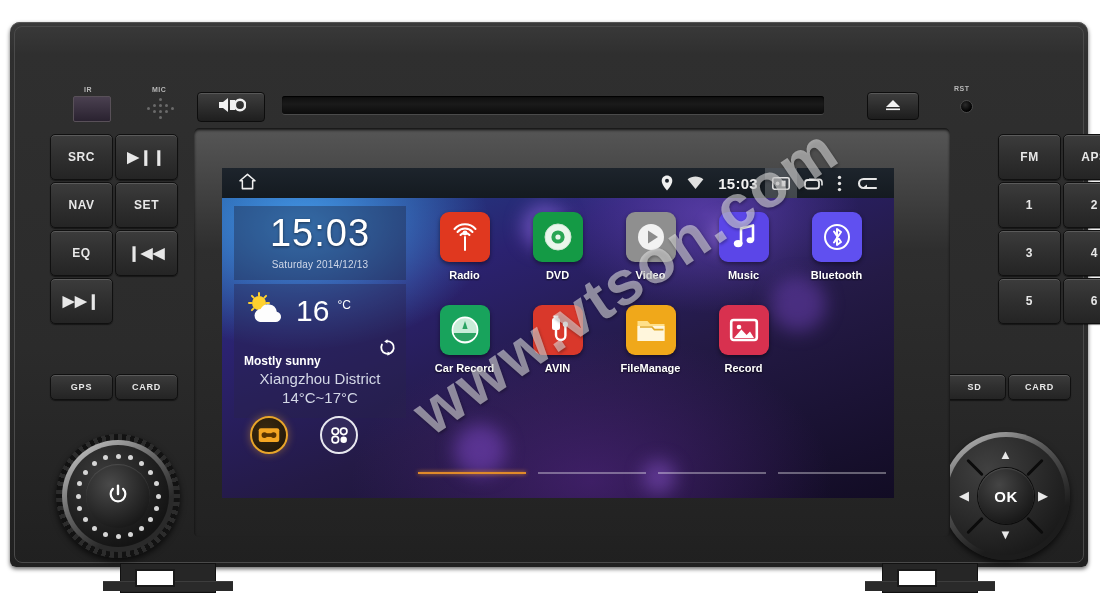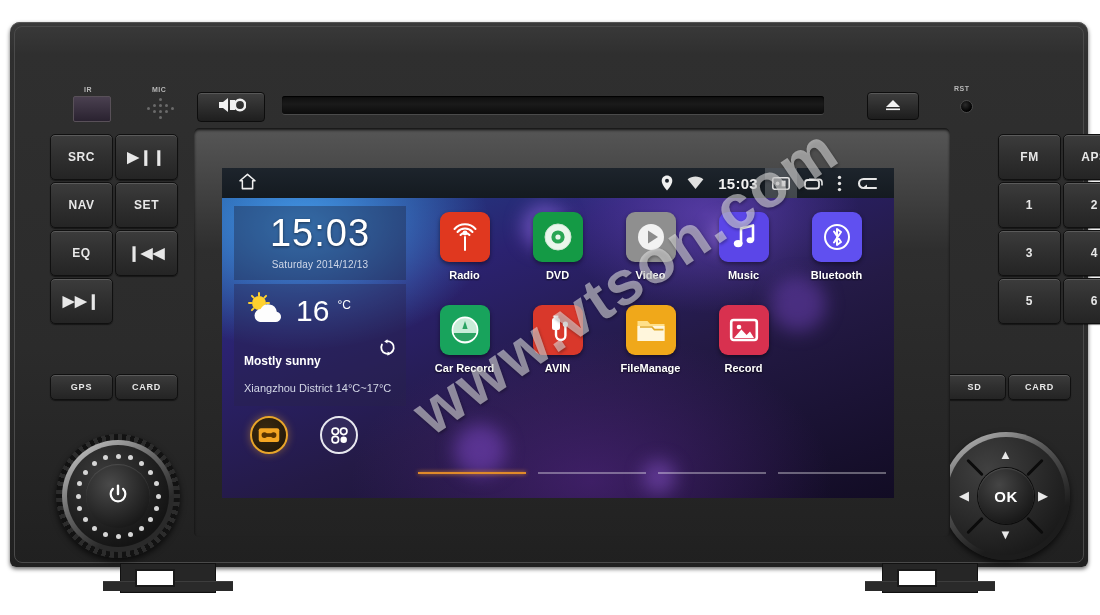--- a/index.html
+++ b/index.html
@@ -230,21 +230,21 @@
     color:#cfd7e8; font-size:10px; margin-top:7px; letter-spacing:.2px;
   }
   #weather-widget{
     margin-top:4px; background:rgba(40,35,75,.40);
     padding:8px 10px 10px 10px;
   }
   .wx-top{ display:flex; align-items:center; gap:8px; }
   #wx-temp{ color:#fff; font-size:30px; line-height:1; font-weight:normal; }
   #wx-unit{ color:#fff; font-size:12px; align-self:flex-start; margin-top:6px; }
   #wx-desc{ color:#fff; font-size:12px; margin-top:24px; font-weight:bold;}
-  #wx-place{ color:#d3d7e6; font-size:11px; margin-top:14px; line-height:1.25; }
+  #wx-place{ color:#d3d7e6; font-size:15px; margin-top:2px; line-height:1.25;text-align:center; }
   .wx-descrow{ display:flex; align-items:center; justify-content:space-between; }
 
   
   #dock{
     position:absolute; left:14px; top:248px; width:168px;
     display:flex; gap:32px; padding-left:14px;
   }
   .dock-icon{
     width:38px; height:38px; border-radius:50%;
     display:flex; align-items:center; justify-content:center;

